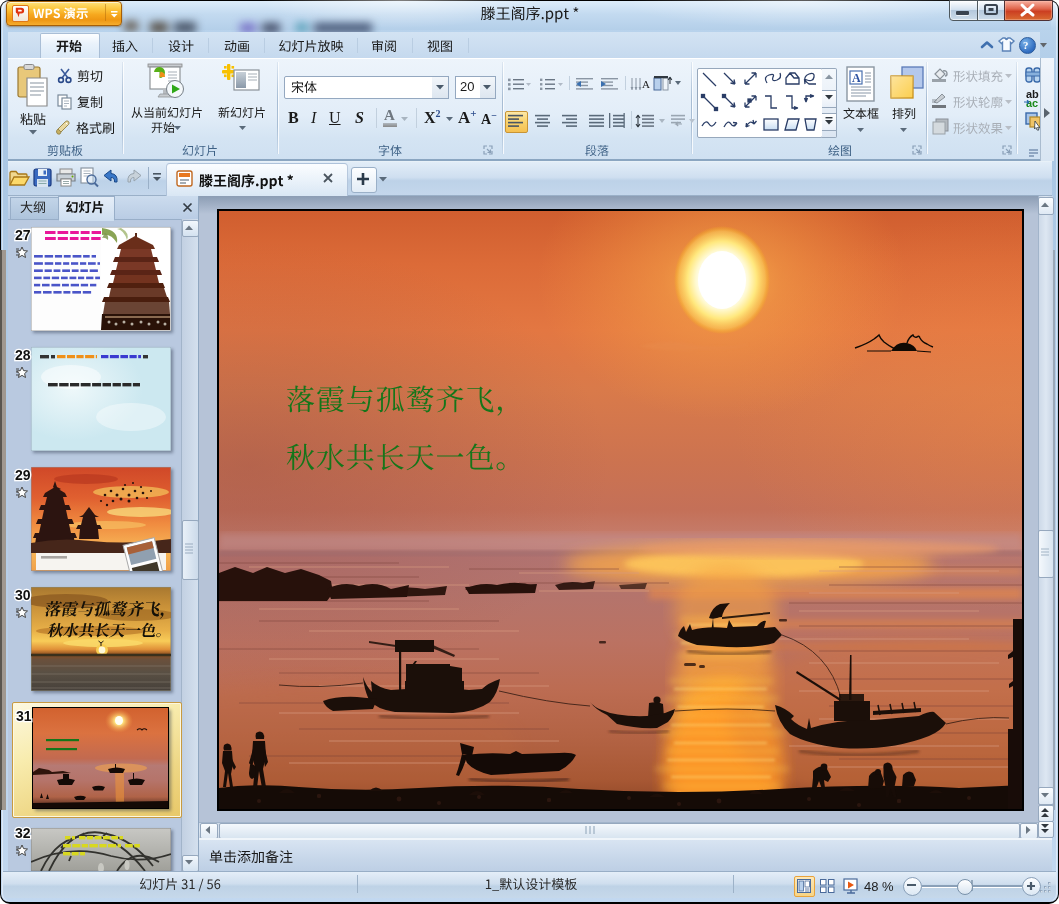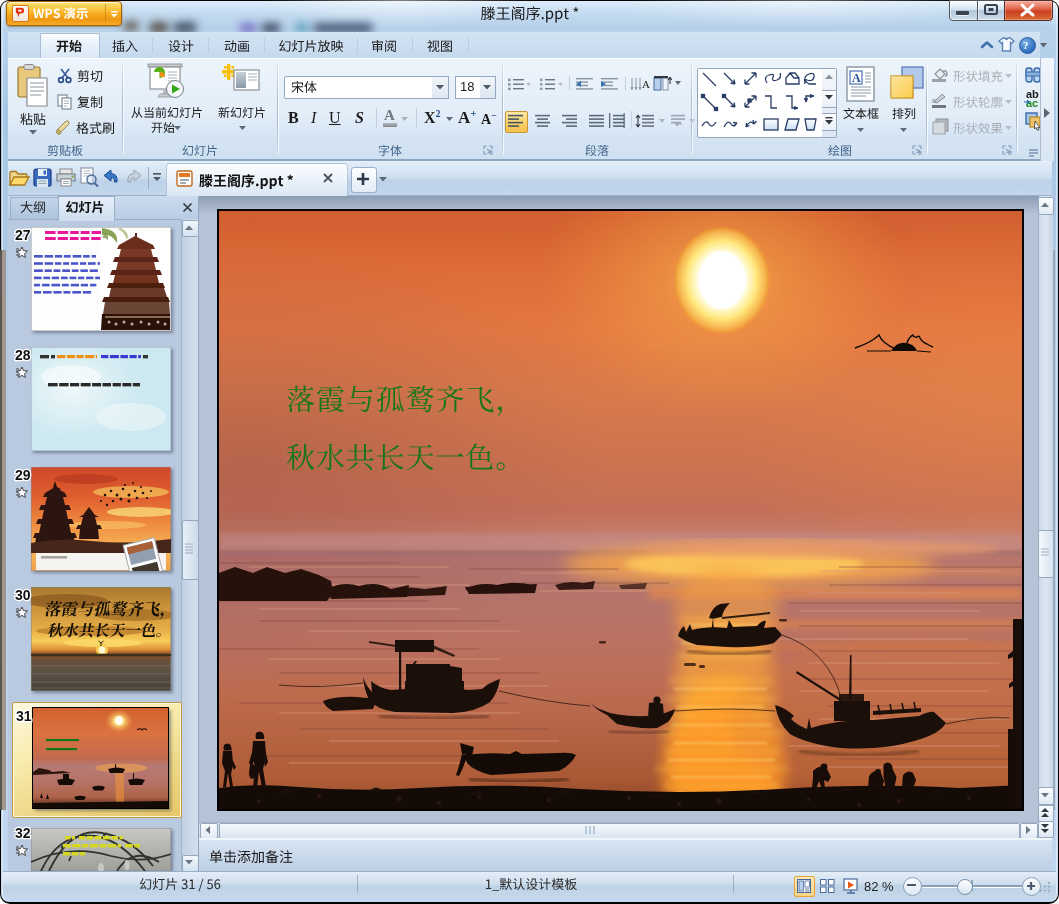--- a/index.html
+++ b/index.html
@@ -250,21 +250,21 @@
 <div class="abs" style="left:455px;top:76px;width:24px;height:21px;background:#fff;border:1px solid #94a8c0;"></div>
 <div class="abs" style="left:480px;top:76px;width:15px;height:21px;background:linear-gradient(180deg,#f2f6fa,#dde6f0);border:1px solid #94a8c0;border-left:none;"></div>
 <svg class="ov" style="left:483px;top:85px" width="9" height="5">
       <path d="M0 0 L8 0 L4 4.5 Z" fill="#4a5a6a"></path>
     </svg>
 <svg class="ov" width="2" height="2">
       <g transform="translate(291.0,92.0)">
         <path d="M6.0 -7.8V-5.7H1.0V-4.8H5.2C4.1 -3.0 2.2 -1.2 0.4 -0.3C0.7 -0.1 1.0 0.2 1.2 0.5C3.0 -0.5 4.8 -2.4 6.0 -4.4V1.0H7.0V-4.3C8.2 -2.4 10.1 -0.6 11.8 0.4C12.0 0.1 12.3 -0.3 12.6 -0.5C10.8 -1.3 8.9 -3.0 7.7 -4.8H12.0V-5.7H7.0V-7.8ZM5.6 -10.7C5.8 -10.3 6.0 -9.8 6.2 -9.4H1.1V-6.7H2.0V-8.5H10.9V-6.7H12.0V-9.4H7.3C7.2 -9.9 6.9 -10.5 6.6 -11.0Z M16.3 -10.9C15.6 -8.9 14.5 -7.0 13.4 -5.7C13.6 -5.5 13.9 -4.9 14.0 -4.7C14.4 -5.2 14.7 -5.7 15.1 -6.2V1.0H16.0V-7.9C16.5 -8.7 16.8 -9.7 17.2 -10.6ZM18.4 -2.3V-1.4H20.6V1.0H21.5V-1.4H23.6V-2.3H21.5V-6.8C22.3 -4.5 23.6 -2.3 24.9 -1.1C25.1 -1.4 25.4 -1.7 25.6 -1.9C24.2 -3.0 22.9 -5.2 22.1 -7.4H25.4V-8.3H21.5V-10.9H20.6V-8.3H16.9V-7.4H20.0C19.2 -5.1 17.8 -2.9 16.4 -1.8C16.6 -1.6 16.9 -1.3 17.1 -1.1C18.4 -2.3 19.7 -4.4 20.6 -6.7V-2.3Z" fill="#1a1a1a"></path>
       </g>
     </svg>
-<div class="abs" style="left:460px;top:79px;width:20px;height:16px;font-size:13px;color:#1a1a1a;">18</div>
+<div class="abs" style="left:460px;top:79px;width:20px;height:16px;font-size:13px;color:#1a1a1a;">20</div>
 <div class="abs" style="left:285px;top:108px;width:210px;height:24px;font-family:'Liberation Serif',serif;font-size:16px;color:#1a1a1a;">
 <b style="position:absolute;left:3px;top:1px;">B</b>
 <i style="position:absolute;left:26px;top:1px;font-family:'Liberation Serif';">I</i>
 <span style="position:absolute;left:44px;top:1px;text-decoration:underline;">U</span>
 <b style="position:absolute;left:70px;top:1px;font-style:italic;">S</b>
 </div>
 <div class="abs" style="left:382px;top:108px;width:17px;height:19px;">
  <div style="position:absolute;left:2px;top:-1px;font-family:'Liberation Serif';font-size:15px;color:#707880;font-weight:bold;">A</div>
  <div style="position:absolute;left:1px;top:15px;width:14px;height:4px;background:linear-gradient(180deg,#b0b8c0,#888);"></div>
 </div>
@@ -1228,21 +1228,21 @@
         <rect x="8.5" y="0.5" width="5.5" height="5.5"></rect>
         <rect x="0.5" y="8" width="5.5" height="5.5"></rect>
         <rect x="8.5" y="8" width="5.5" height="5.5"></rect>
       </g>
     </svg>
 <svg class="ov" style="left:843px;top:878px" width="16" height="16">
       <rect x="1" y="1" width="13" height="11" fill="#fff" stroke="#4a6a9a" stroke-width="1.2"></rect>
       <path d="M5 3.5 L11 7 L5 10.5 Z" fill="#e85810"></path>
       <path d="M4 15 H12 M8 12 V15" stroke="#4a6a9a" stroke-width="1.4"></path>
     </svg>
-<div class="abs" style="left:864px;top:879px;font-size:13px;color:#222;">82 %</div>
+<div class="abs" style="left:864px;top:879px;font-size:13px;color:#222;">48 %</div>
 <div class="abs" style="left:903px;top:877px;width:17px;height:17px;border-radius:50%;background:linear-gradient(180deg,#fdfeff,#dce8f4);border:1px solid #8aa0b8;"></div>
 <div class="abs" style="left:907px;top:884px;width:9px;height:2.4px;background:#4a5a6a;"></div>
 <div class="abs" style="left:922px;top:885px;width:100px;height:1.6px;background:#8aa0b8;box-shadow:0 1px 0 #fff;"></div>
 <div class="abs" style="left:971px;top:880px;width:1.6px;height:11px;background:#94a8bc;"></div>
 <div class="abs" style="left:957px;top:879px;width:14px;height:14px;border-radius:50%;background:linear-gradient(180deg,#fff,#d8e4f0);border:1px solid #7a92aa;"></div>
 <div class="abs" style="left:1022px;top:877px;width:17px;height:17px;border-radius:50%;background:linear-gradient(180deg,#fdfeff,#dce8f4);border:1px solid #8aa0b8;"></div>
 <svg class="ov" style="left:1026px;top:881px" width="10" height="10">
       <path d="M5 1 V9 M1 5 H9" stroke="#4a5a6a" stroke-width="2.2"></path>
     </svg>
 <svg class="ov" style="left:1040px;top:882px" width="14" height="14">

